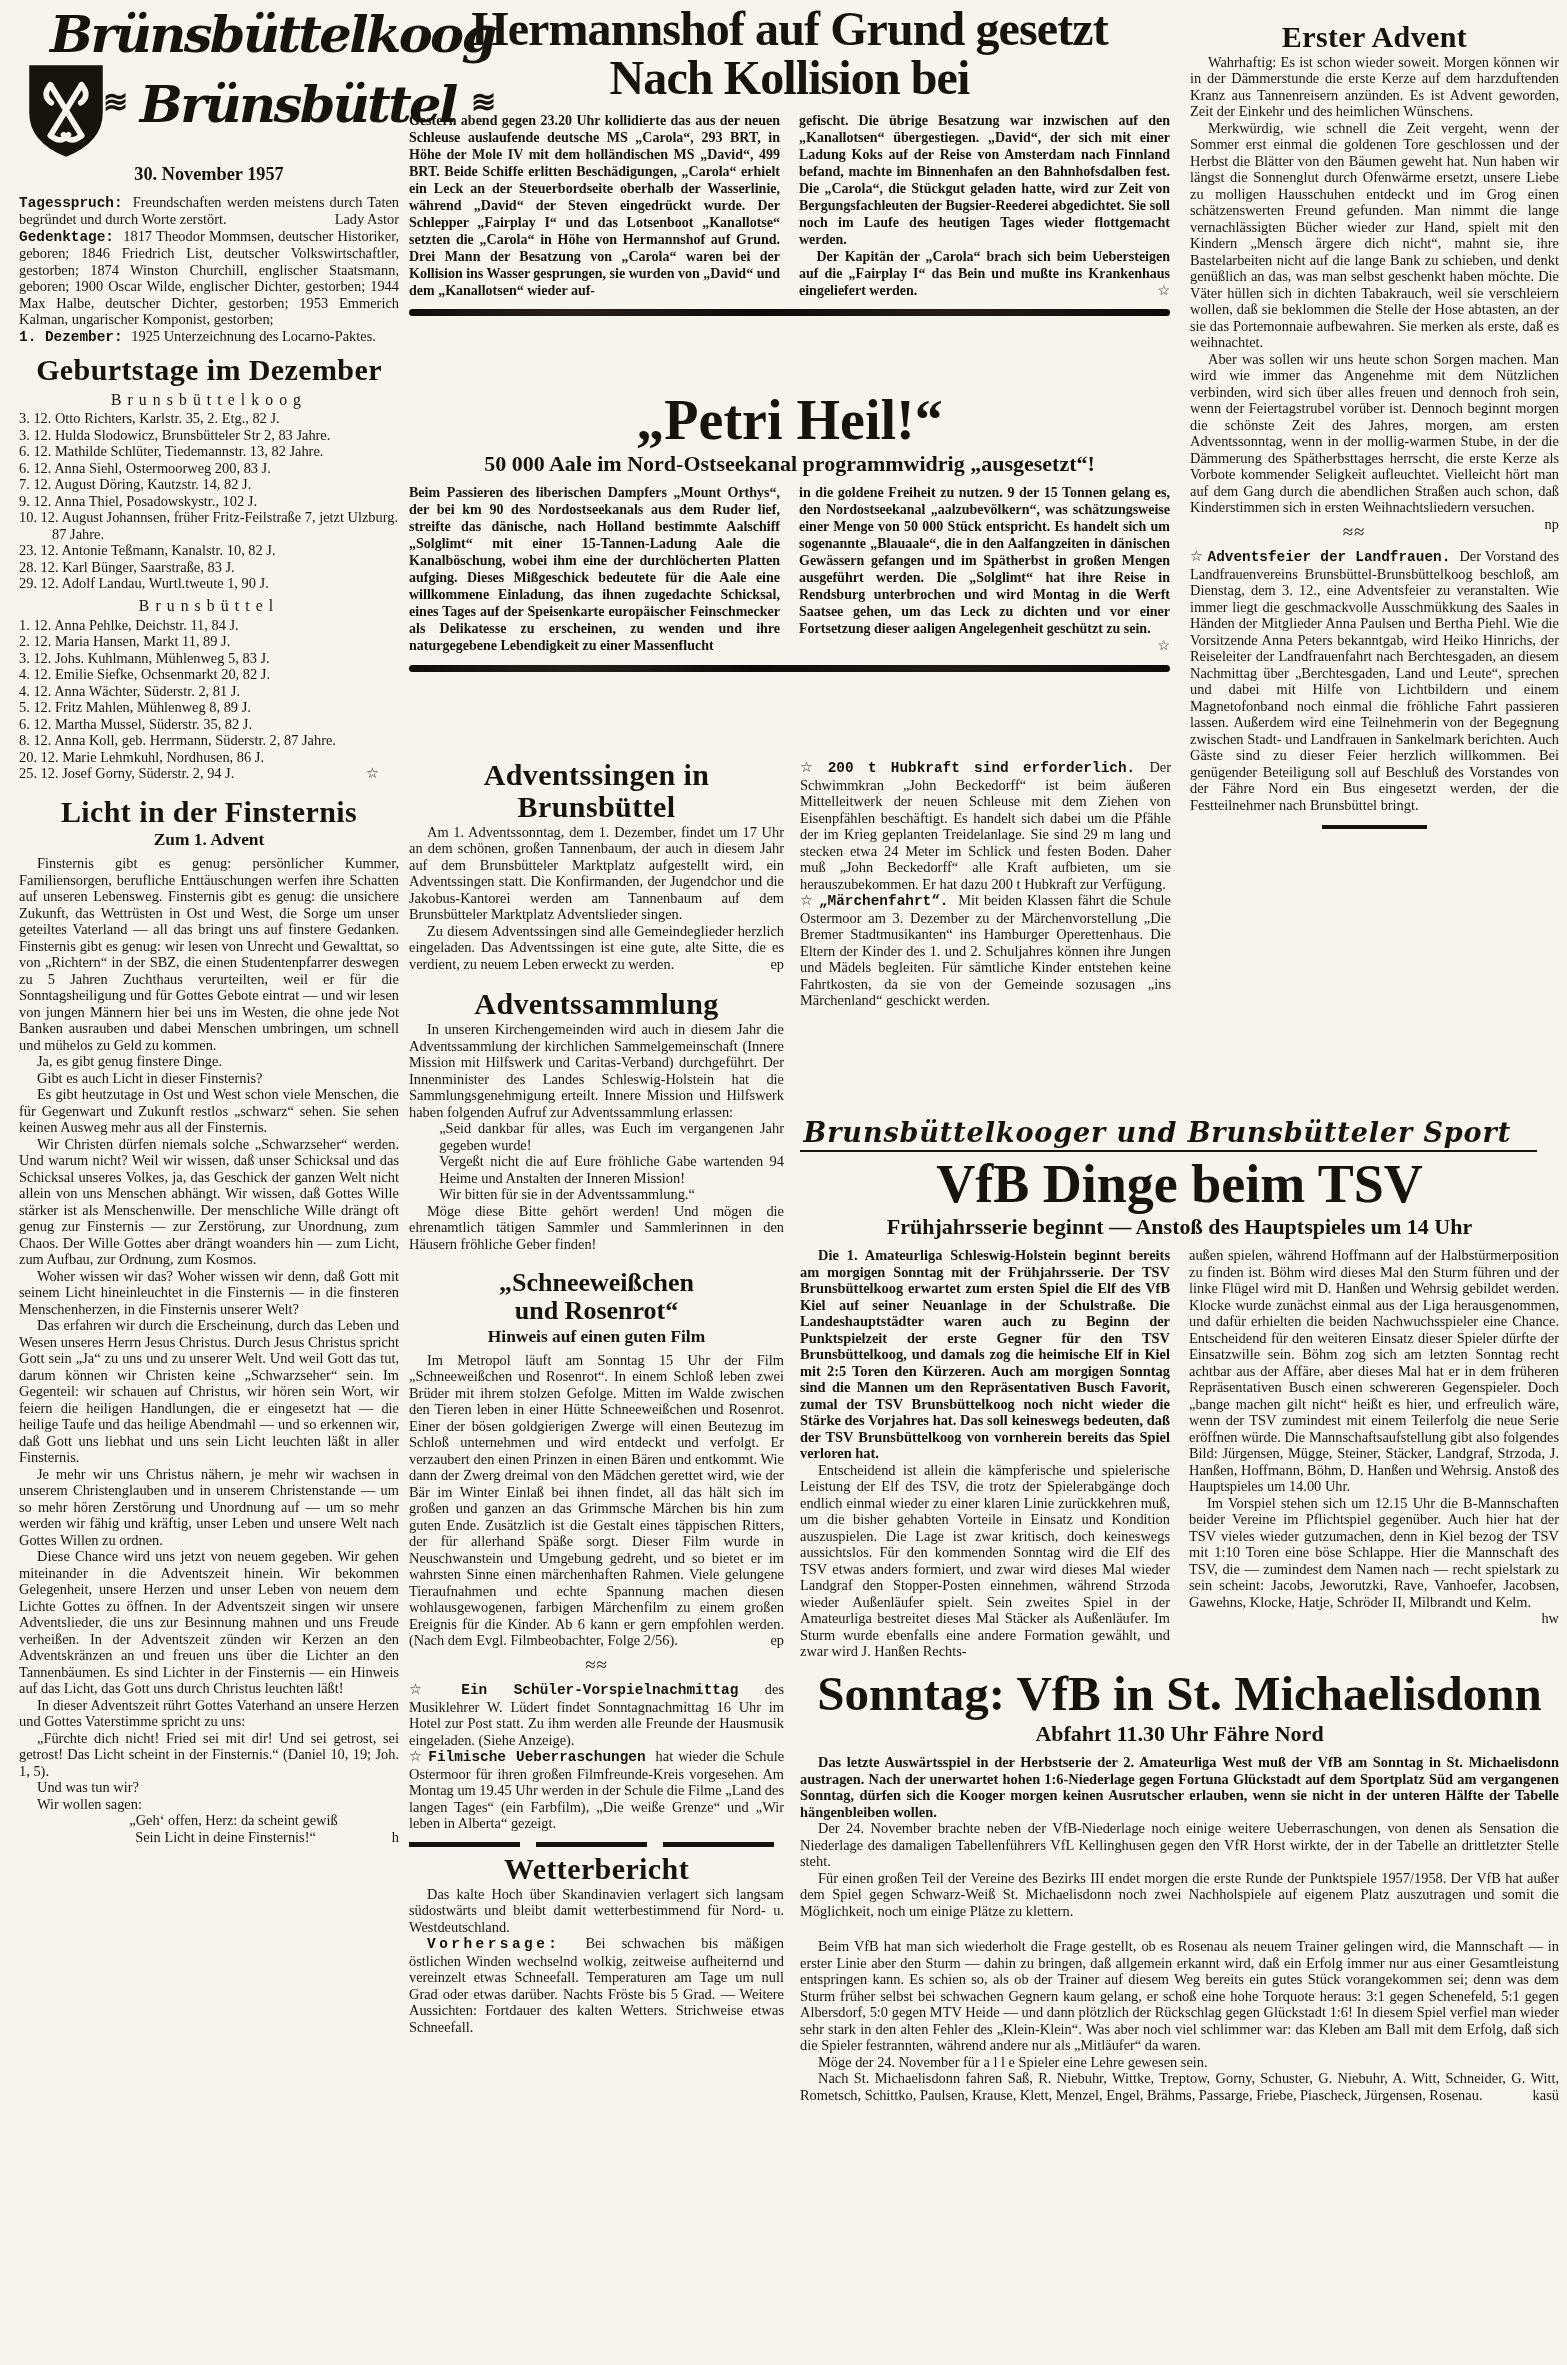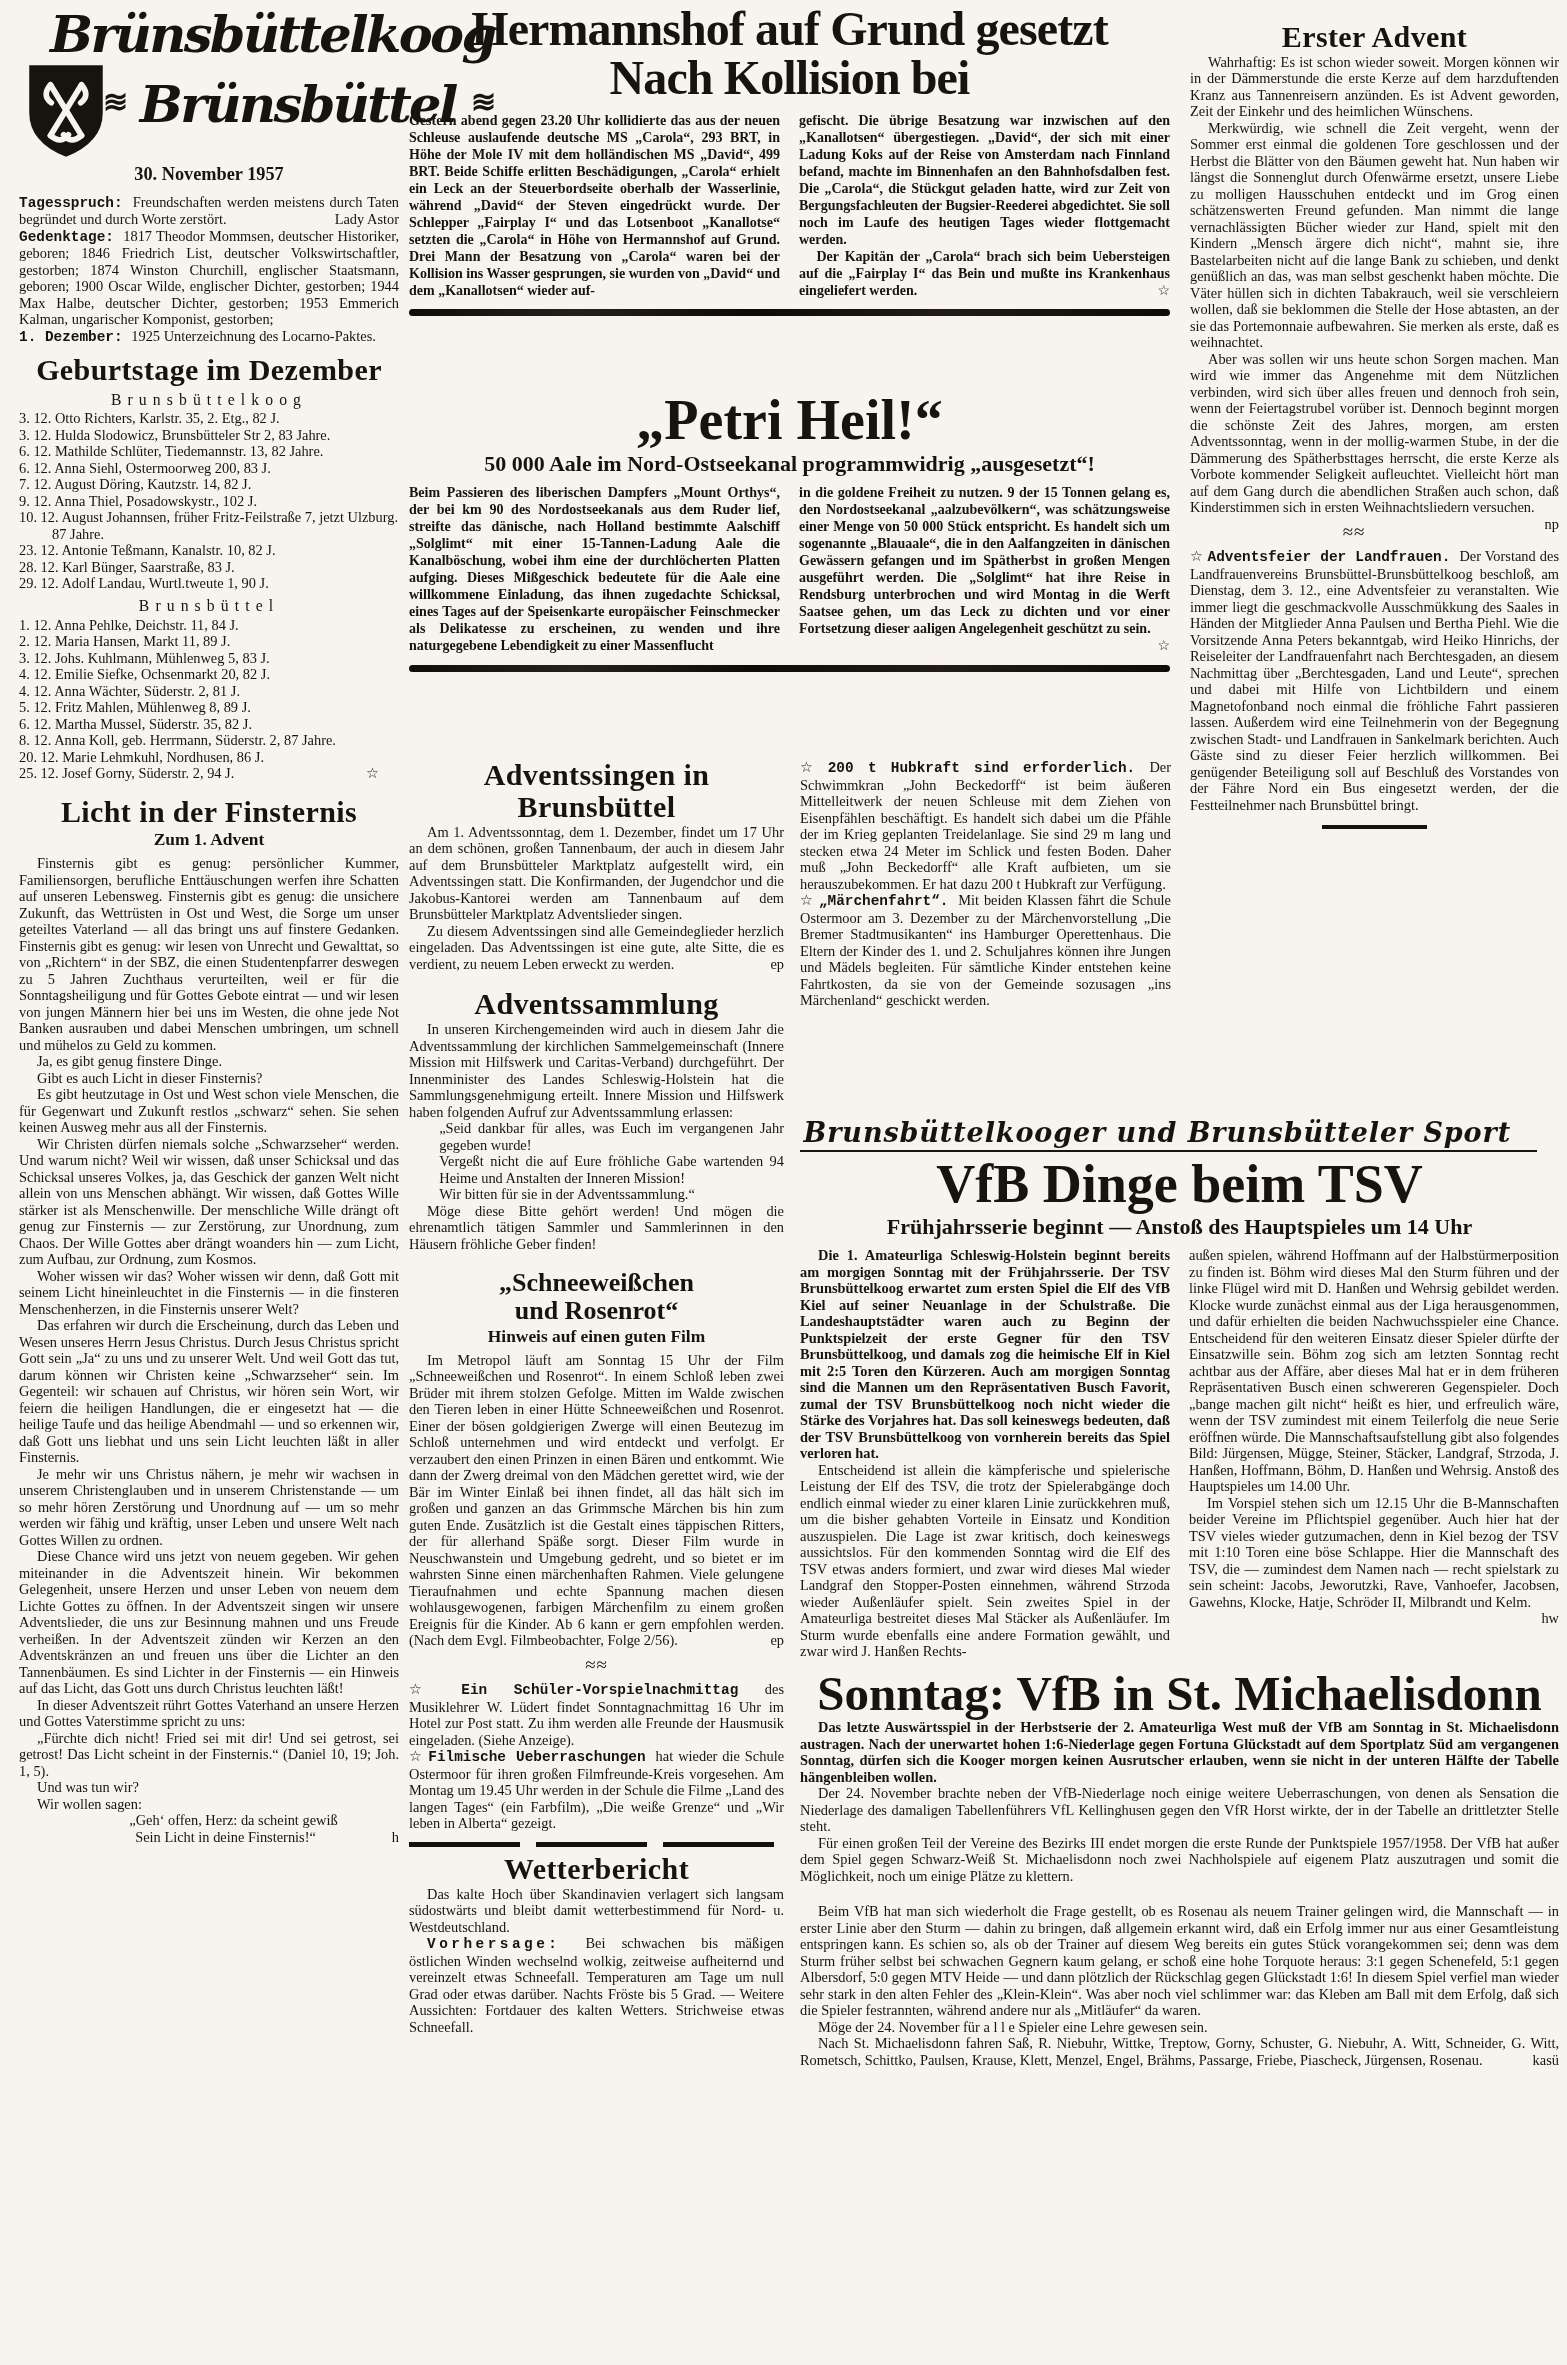--- a/index.html
+++ b/index.html
@@ -229,20 +229,21 @@
           <p class="para b">Die 1. Amateurliga Schleswig-Holstein beginnt bereits am morgigen Sonntag mit der Frühjahrsserie. Der TSV Brunsbüttelkoog erwartet zum ersten Spiel die Elf des VfB Kiel auf seiner Neuanlage in der Schulstraße. Die Landeshauptstädter waren auch zu Beginn der Punktspielzeit der erste Gegner für den TSV Brunsbüttelkoog, und damals zog die heimische Elf in Kiel mit 2:5 Toren den Kürzeren. Auch am morgigen Sonntag sind die Mannen um den Repräsentativen Busch Favorit, zumal der TSV Brunsbüttelkoog noch nicht wieder die Stärke des Vorjahres hat. Das soll keineswegs bedeuten, daß der TSV Brunsbüttelkoog von vornherein bereits das Spiel verloren hat.</p>
           <p class="para">Entscheidend ist allein die kämpferische und spielerische Leistung der Elf des TSV, die trotz der Spielerabgänge doch endlich einmal wieder zu einer klaren Linie zurückkehren muß, um die bisher gehabten Vorteile in Einsatz und Kondition auszuspielen. Die Lage ist zwar kritisch, doch keineswegs aussichtslos. Für den kommenden Sonntag wird die Elf des TSV etwas anders formiert, und zwar wird dieses Mal wieder Landgraf den Stopper-Posten einnehmen, während Strzoda wieder Außenläufer spielt. Sein zweites Spiel in der Amateurliga bestreitet dieses Mal Stäcker als Außenläufer. Im Sturm wurde ebenfalls eine andere Formation gewählt, und zwar wird J. Hanßen Rechts-</p>
         </div>
       <div>
           <p class="para ni">außen spielen, während Hoffmann auf der Halbstürmerposition zu finden ist. Böhm wird dieses Mal den Sturm führen und der linke Flügel wird mit D. Hanßen und Wehrsig gebildet werden. Klocke wurde zunächst einmal aus der Liga herausgenommen, und dafür erhielten die beiden Nachwuchsspieler eine Chance. Entscheidend für den weiteren Einsatz dieser Spieler dürfte der Einsatzwille sein. Böhm zog sich am letzten Sonntag recht achtbar aus der Affäre, aber dieses Mal hat er in dem früheren Repräsentativen Busch einen schwereren Gegenspieler. Doch „bange machen gilt nicht“ heißt es hier, und erfreulich wäre, wenn der TSV zumindest mit einem Teilerfolg die neue Serie eröffnen würde. Die Mannschaftsaufstellung gibt also folgendes Bild: Jürgensen, Mügge, Steiner, Stäcker, Landgraf, Strzoda, J. Hanßen, Hoffmann, Böhm, D. Hanßen und Wehrsig. Anstoß des Hauptspieles um 14.00 Uhr.</p>
           <p class="para">Im Vorspiel stehen sich um 12.15 Uhr die B-Mannschaften beider Vereine im Pflichtspiel gegenüber. Auch hier hat der TSV vieles wieder gutzumachen, denn in Kiel bezog der TSV mit 1:10 Toren eine böse Schlappe. Hier die Mannschaft des TSV, die — zumindest dem Namen nach — recht spielstark zu sein scheint: Jacobs, Jeworutzki, Rave, Vanhoefer, Jacobsen, Gawehns, Klocke, Hatje, Schröder II, Milbrandt und Kelm.<span class="sig">hw</span></p>
         </div>
     </div>
 
     <h1 class="hl3">Sonntag: VfB in St. Michaelisdonn</h1>
+    <div class="h-sub">Abfahrt 11.30 Uhr Fähre Nord</div>
     <div class="twocol" style="margin-top:1.7px;flex-direction:column;">
       <div>
           <p class="para b">Das letzte Auswärtsspiel in der Herbstserie der 2. Amateurliga West muß der VfB am Sonntag in St. Michaelisdonn austragen. Nach der unerwartet hohen 1:6-Niederlage gegen Fortuna Glückstadt auf dem Sportplatz Süd am vergangenen Sonntag, dürfen sich die Kooger morgen keinen Ausrutscher erlauben, wenn sie nicht in der unteren Hälfte der Tabelle hängenbleiben wollen.</p>
           <p class="para">Der 24. November brachte neben der VfB-Niederlage noch einige weitere Ueberraschungen, von denen als Sensation die Niederlage des damaligen Tabellenführers VfL Kellinghusen gegen den VfR Horst wirkte, der in der Tabelle an drittletzter Stelle steht.</p>
           <p class="para">Für einen großen Teil der Vereine des Bezirks III endet morgen die erste Runde der Punktspiele 1957/1958. Der VfB hat außer dem Spiel gegen Schwarz-Weiß St. Michaelisdonn noch zwei Nachholspiele auf eigenem Platz auszutragen und somit die Möglichkeit, noch um einige Plätze zu klettern.</p>
         </div>
       <div>
           <p class="para">Beim VfB hat man sich wiederholt die Frage gestellt, ob es Rosenau als neuem Trainer gelingen wird, die Mannschaft — in erster Linie aber den Sturm — dahin zu bringen, daß allgemein erkannt wird, daß ein Erfolg immer nur aus einer Gesamtleistung entspringen kann. Es schien so, als ob der Trainer auf diesem Weg bereits ein gutes Stück vorangekommen sei; denn was dem Sturm früher selbst bei schwachen Gegnern kaum gelang, er schoß eine hohe Torquote heraus: 3:1 gegen Schenefeld, 5:1 gegen Albersdorf, 5:0 gegen MTV Heide — und dann plötzlich der Rückschlag gegen Glückstadt 1:6! In diesem Spiel verfiel man wieder sehr stark in den alten Fehler des „Klein-Klein“. Was aber noch viel schlimmer war: das Kleben am Ball mit dem Erfolg, daß sich die Spieler festrannten, während andere nur als „Mitläufer“ da waren.</p>
           <p class="para">Möge der 24. November für a l l e Spieler eine Lehre gewesen sein.</p>
           <p class="para">Nach St. Michaelisdonn fahren Saß, R. Niebuhr, Wittke, Treptow, Gorny, Schuster, G. Niebuhr, A. Witt, Schneider, G. Witt, Rometsch, Schittko, Paulsen, Krause, Klett, Menzel, Engel, Brähms, Passarge, Friebe, Piascheck, Jürgensen, Rosenau.<span class="sig">kasü</span></p>

